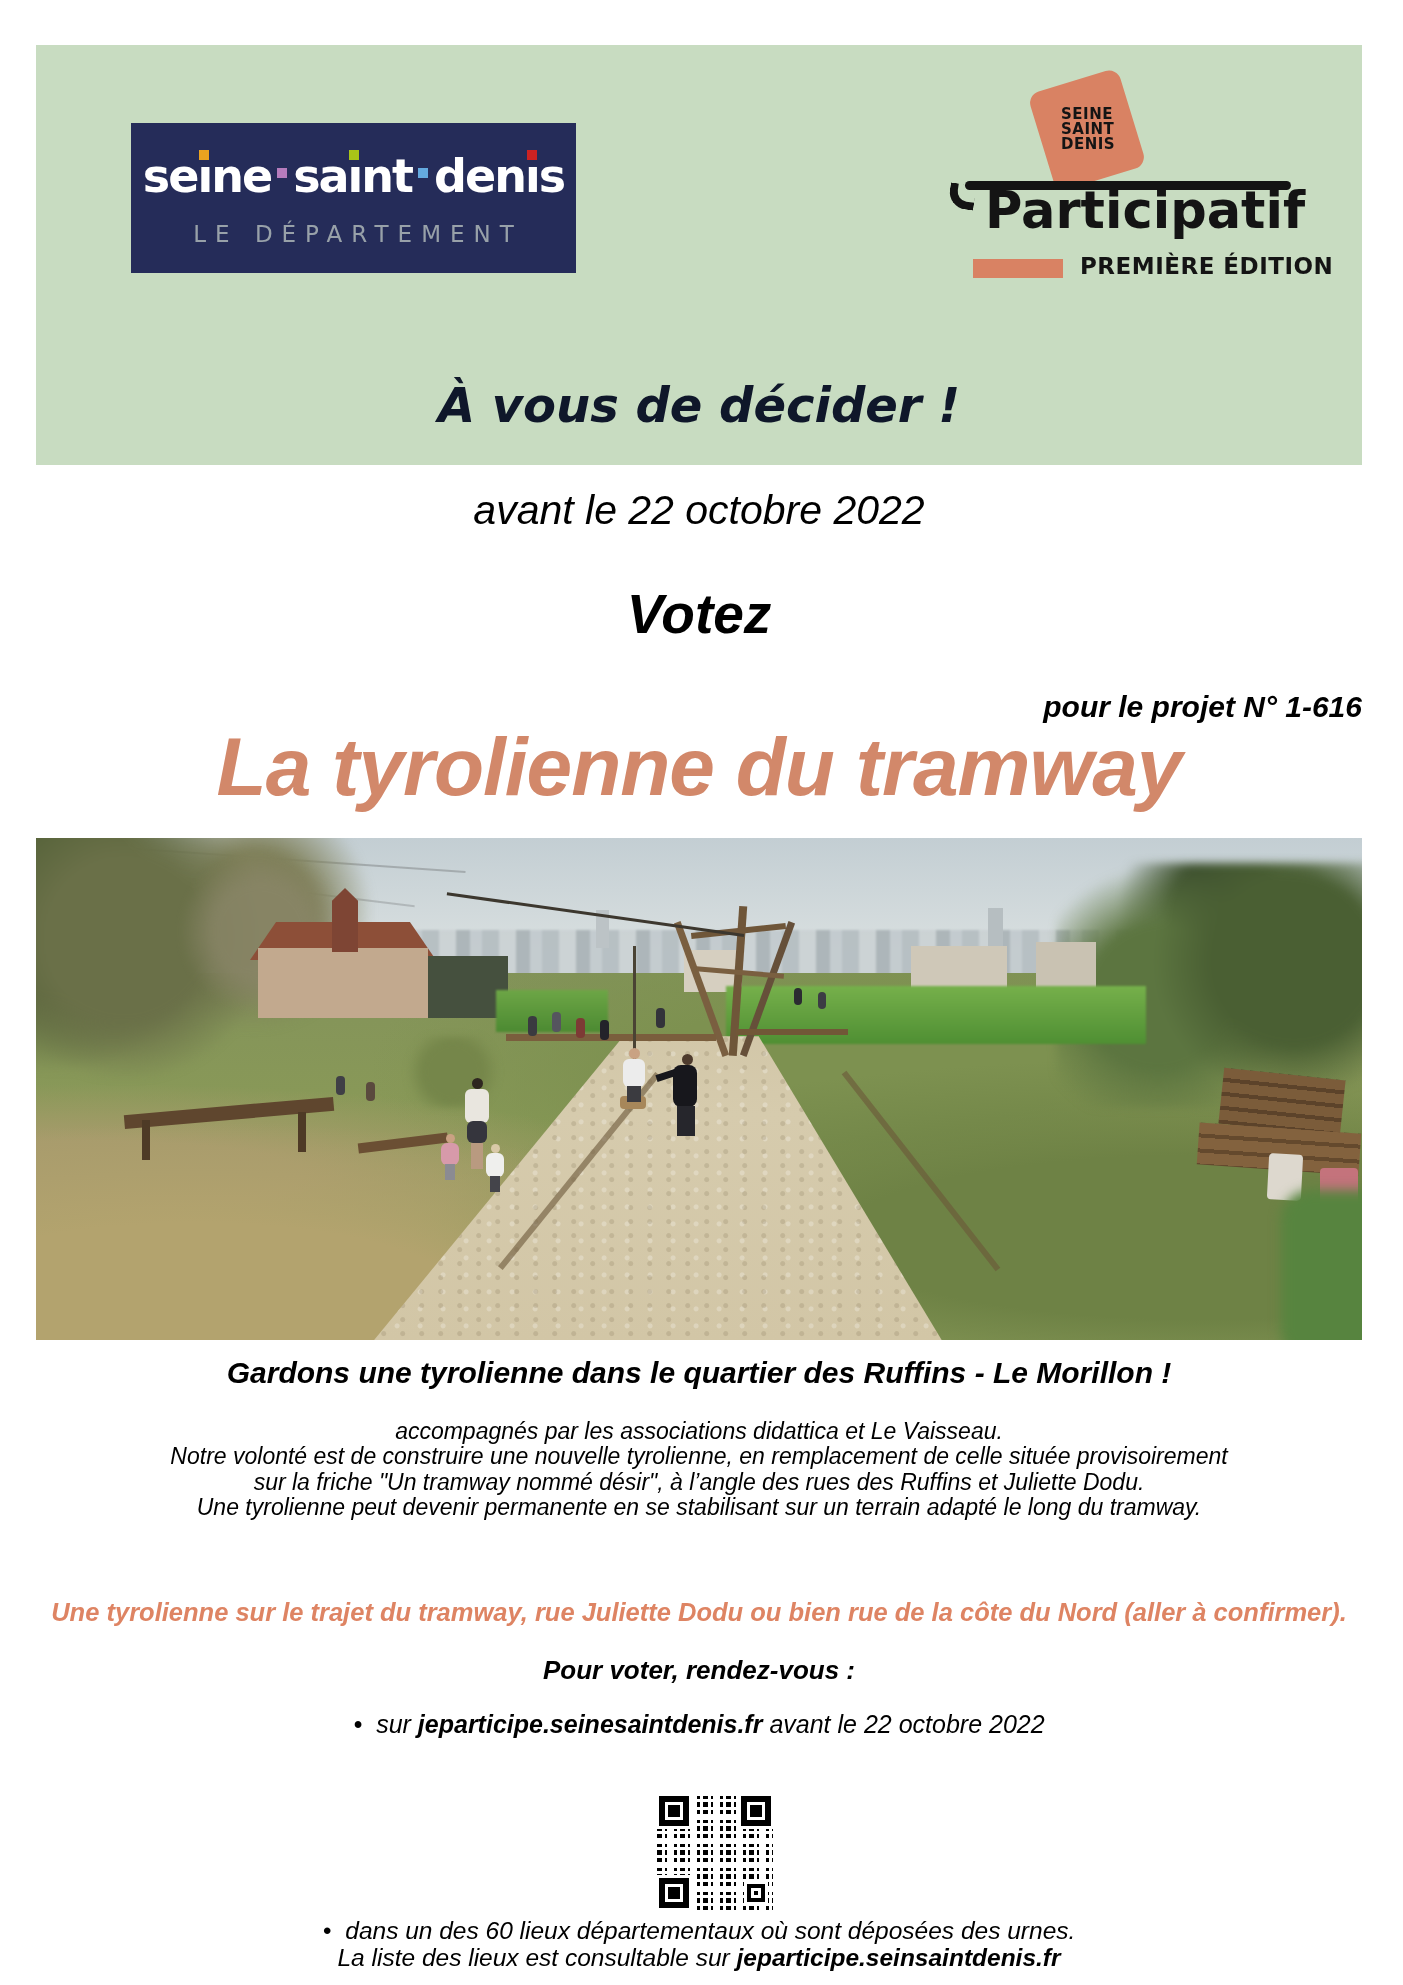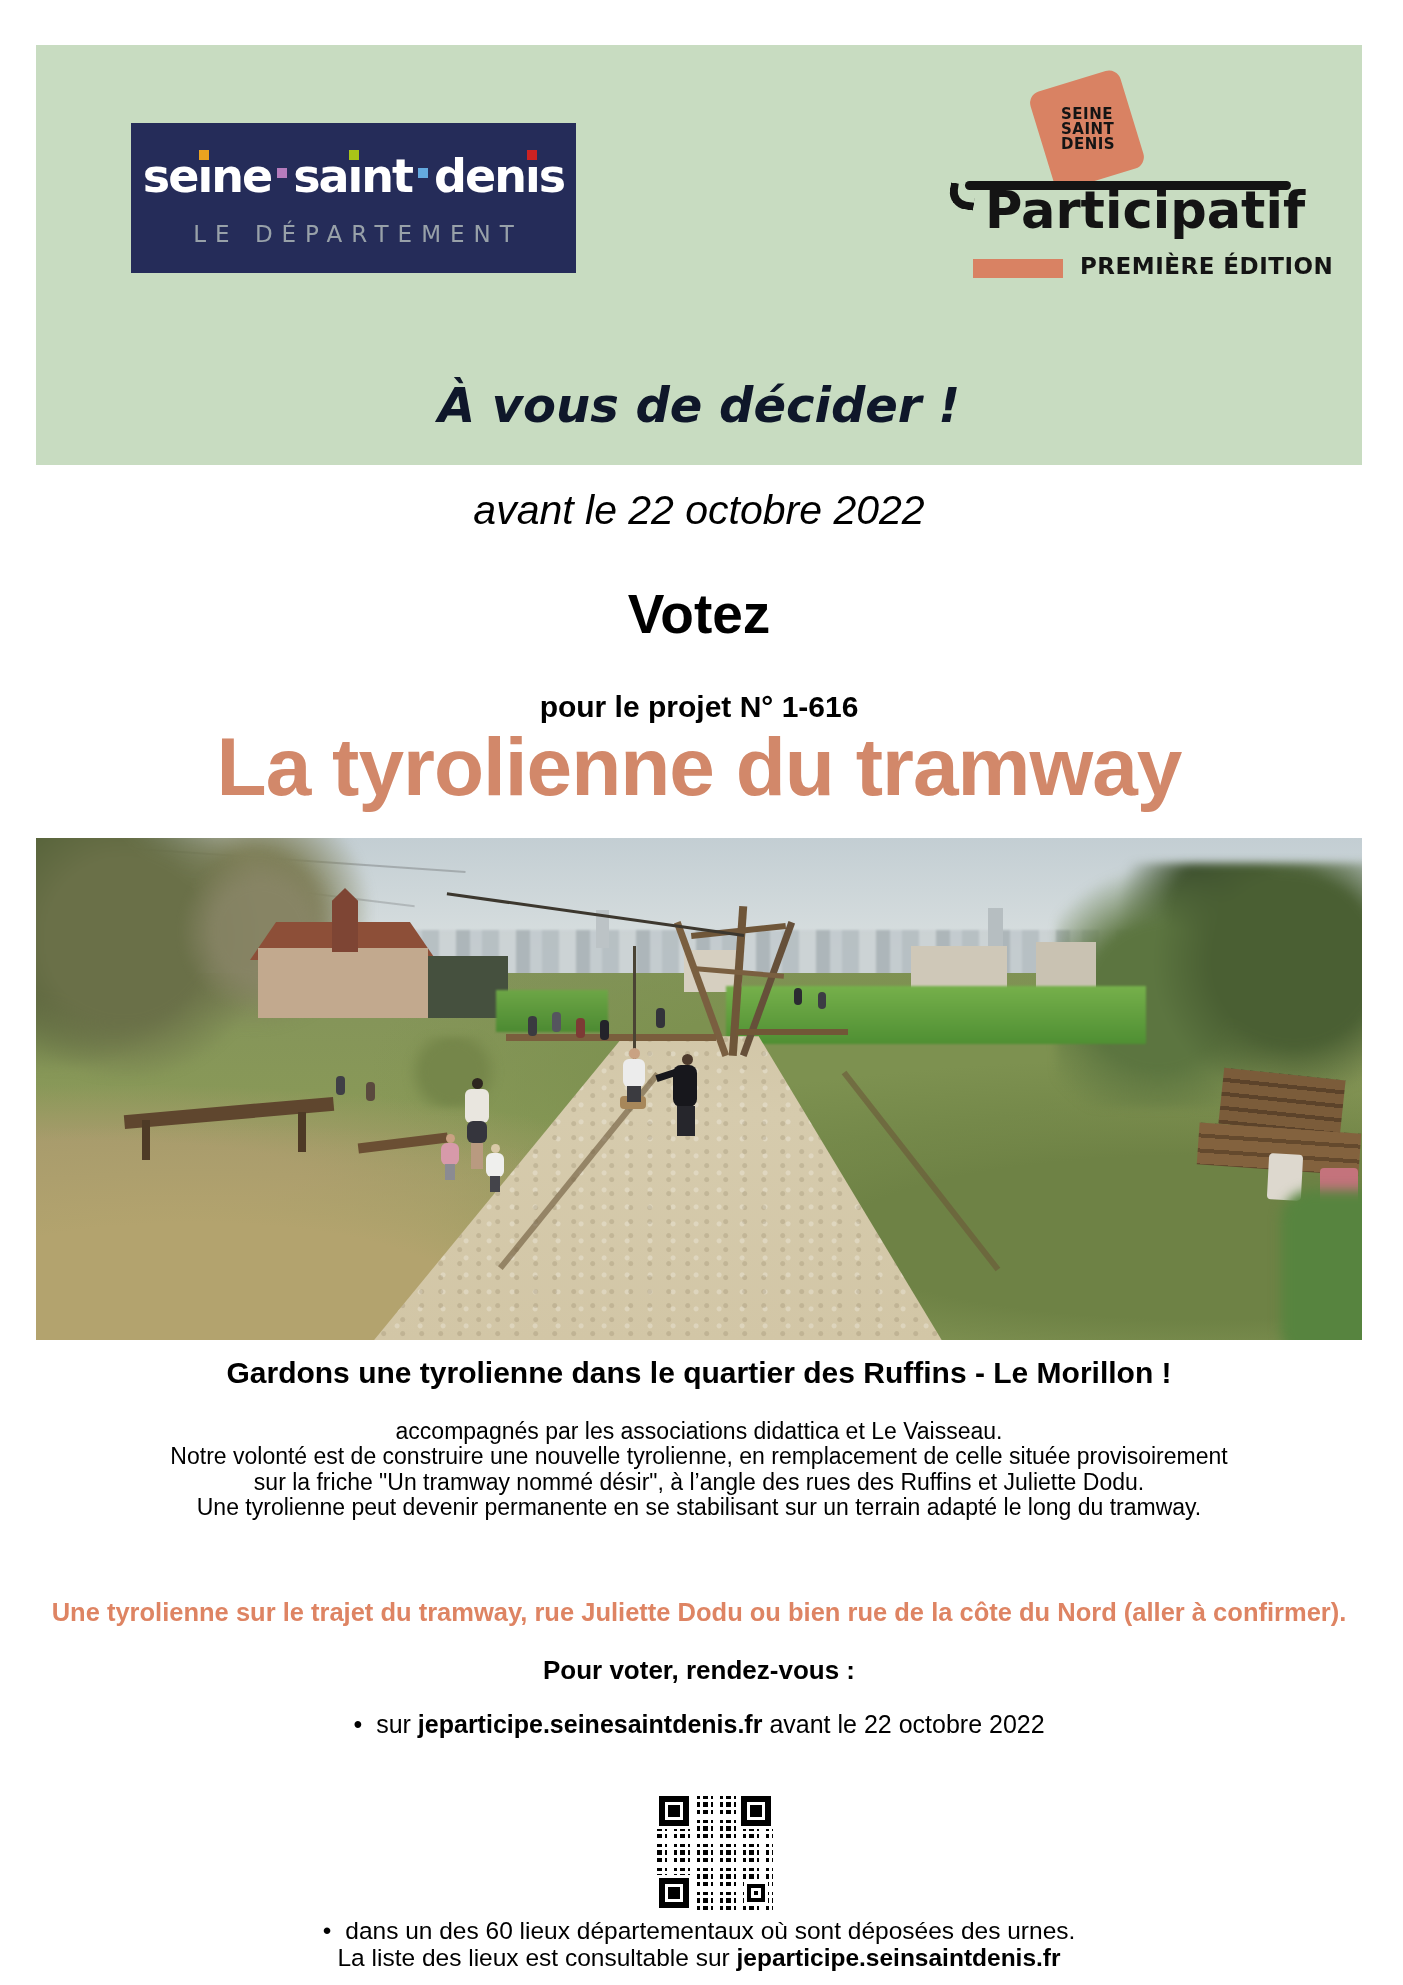--- a/index.html
+++ b/index.html
@@ -34,24 +34,24 @@
       border-left:8px solid #141414;border-bottom:8px solid #141414;border-bottom-left-radius:18px;
       transform:rotate(8deg);}
   .bp-part{position:absolute;left:189px;top:106px;font-size:51px;font-weight:bold;}
   .bp-edbar{position:absolute;left:177px;top:184px;width:90px;height:19px;display:inline-block;}
   .bp-edlabel{position:absolute;left:284px;top:178px;font-size:23px;font-weight:bold;letter-spacing:.5px;}
 
   .tagline{position:absolute;left:0;right:0;top:332px;text-align:center;
       font-family:"DejaVu Sans",sans-serif;font-weight:bold;font-style:italic;font-size:48px;}
 
   
-  .center{position:absolute;left:36px;width:1326px;text-align:center;}
+  .center{position:absolute;left:36px;width:1326px;text-align:center;font-style:italic;}
   .deadline{top:487px;font-size:41px;font-style:italic;}
   .votez{top:582px;font-size:55px;font-weight:bold;}
-  .projline{top:690px;font-size:30px;font-weight:bold;}
+  .projline{top:690px;font-size:30px;font-weight:bold;text-align:right;}
   .projtitle{top:720px;font-size:82px;font-weight:bold;letter-spacing:-1px;}
   .caption{top:1356px;font-size:30px;font-weight:bold;}
   .desc{top:1419px;font-size:23px;line-height:25.4px;}
   .locline{top:1598px;font-size:25.5px;font-weight:bold;}
   .cta{top:1655px;font-size:26px;font-weight:bold;}
   .bullet1{top:1710px;font-size:25px;}
   .bullet2{top:1918px;font-size:24.5px;line-height:26.5px;}
   .bdot{margin-right:14px;}
 
   

